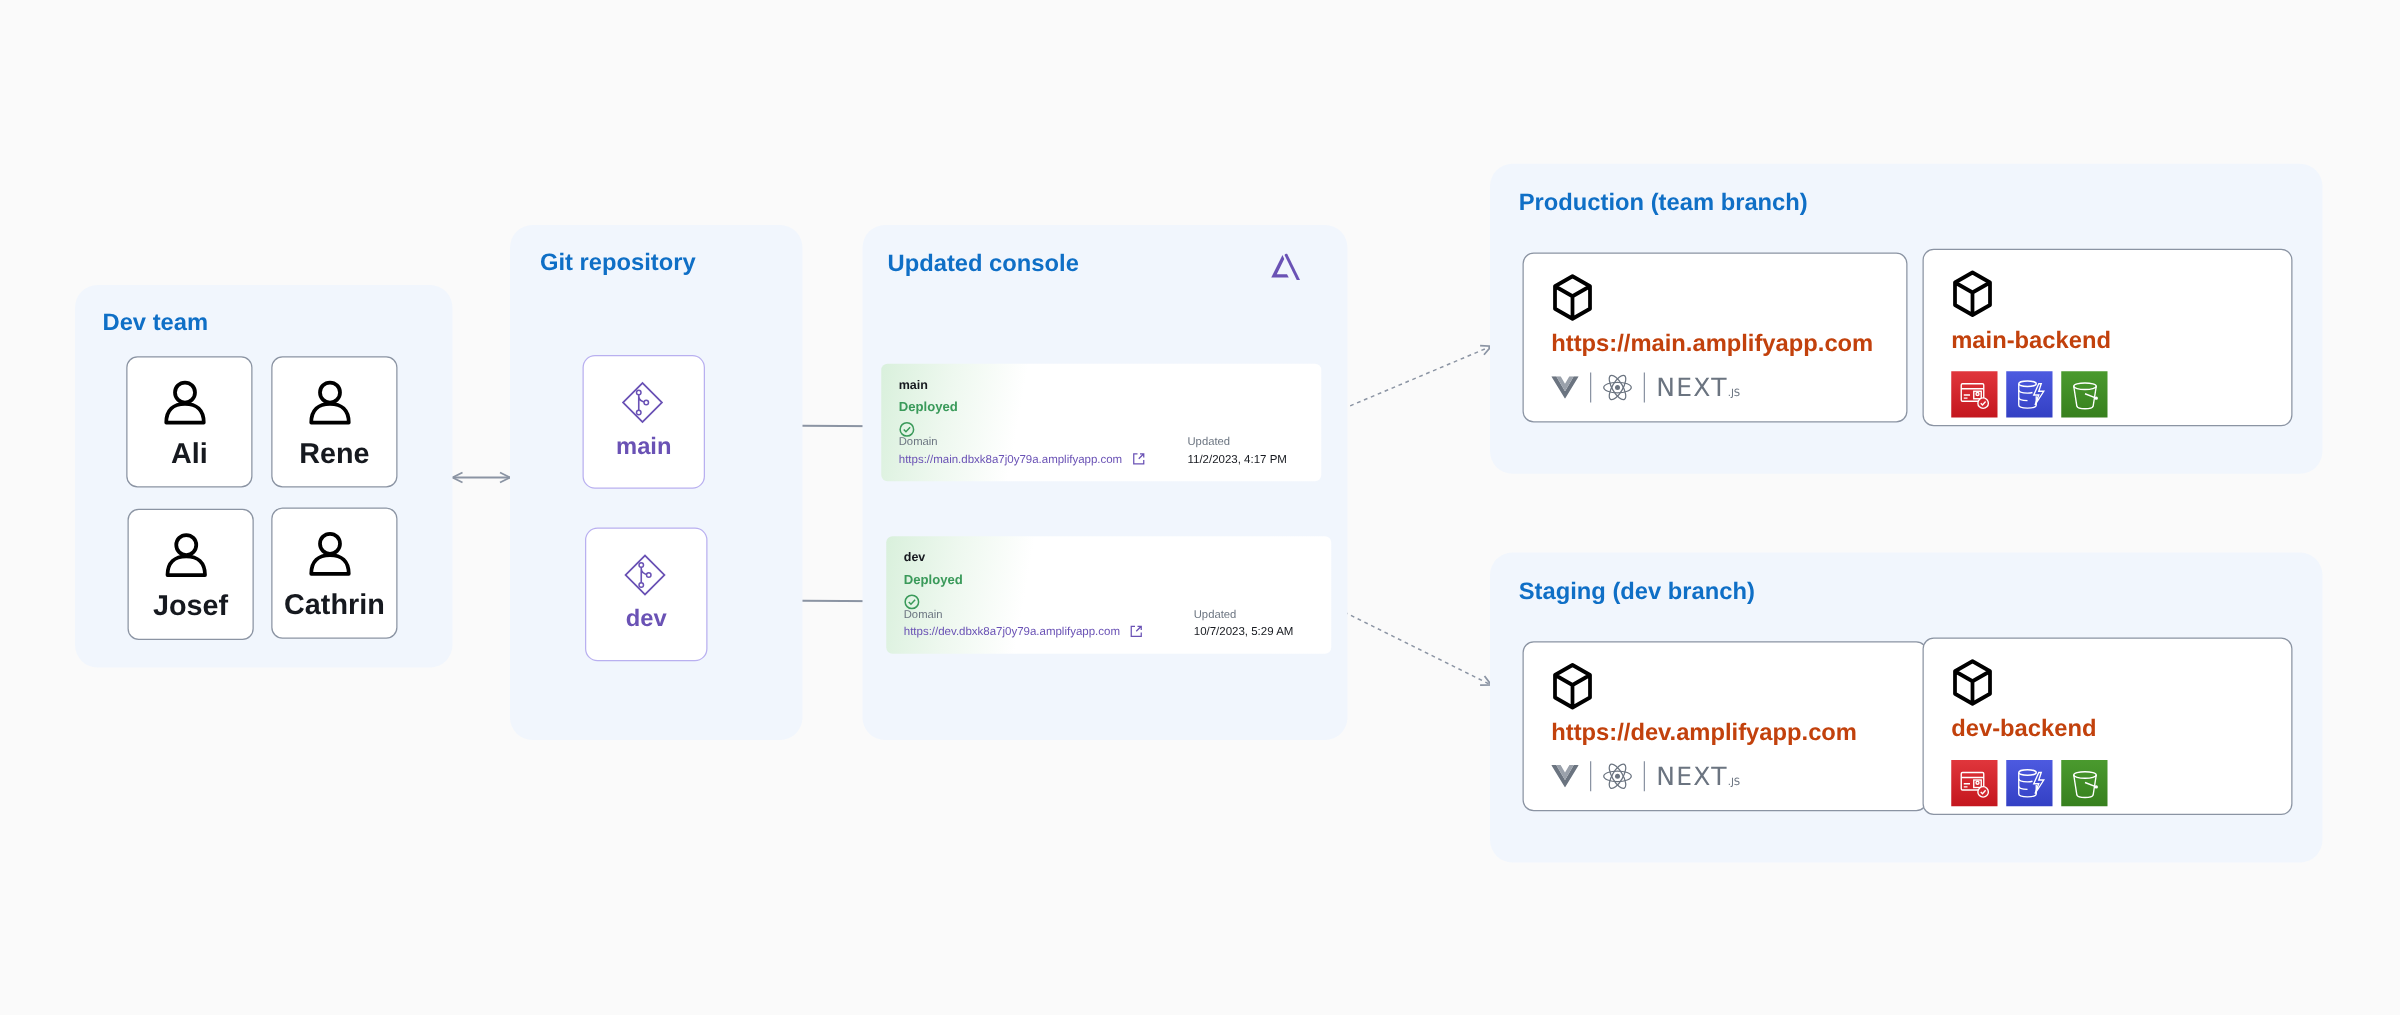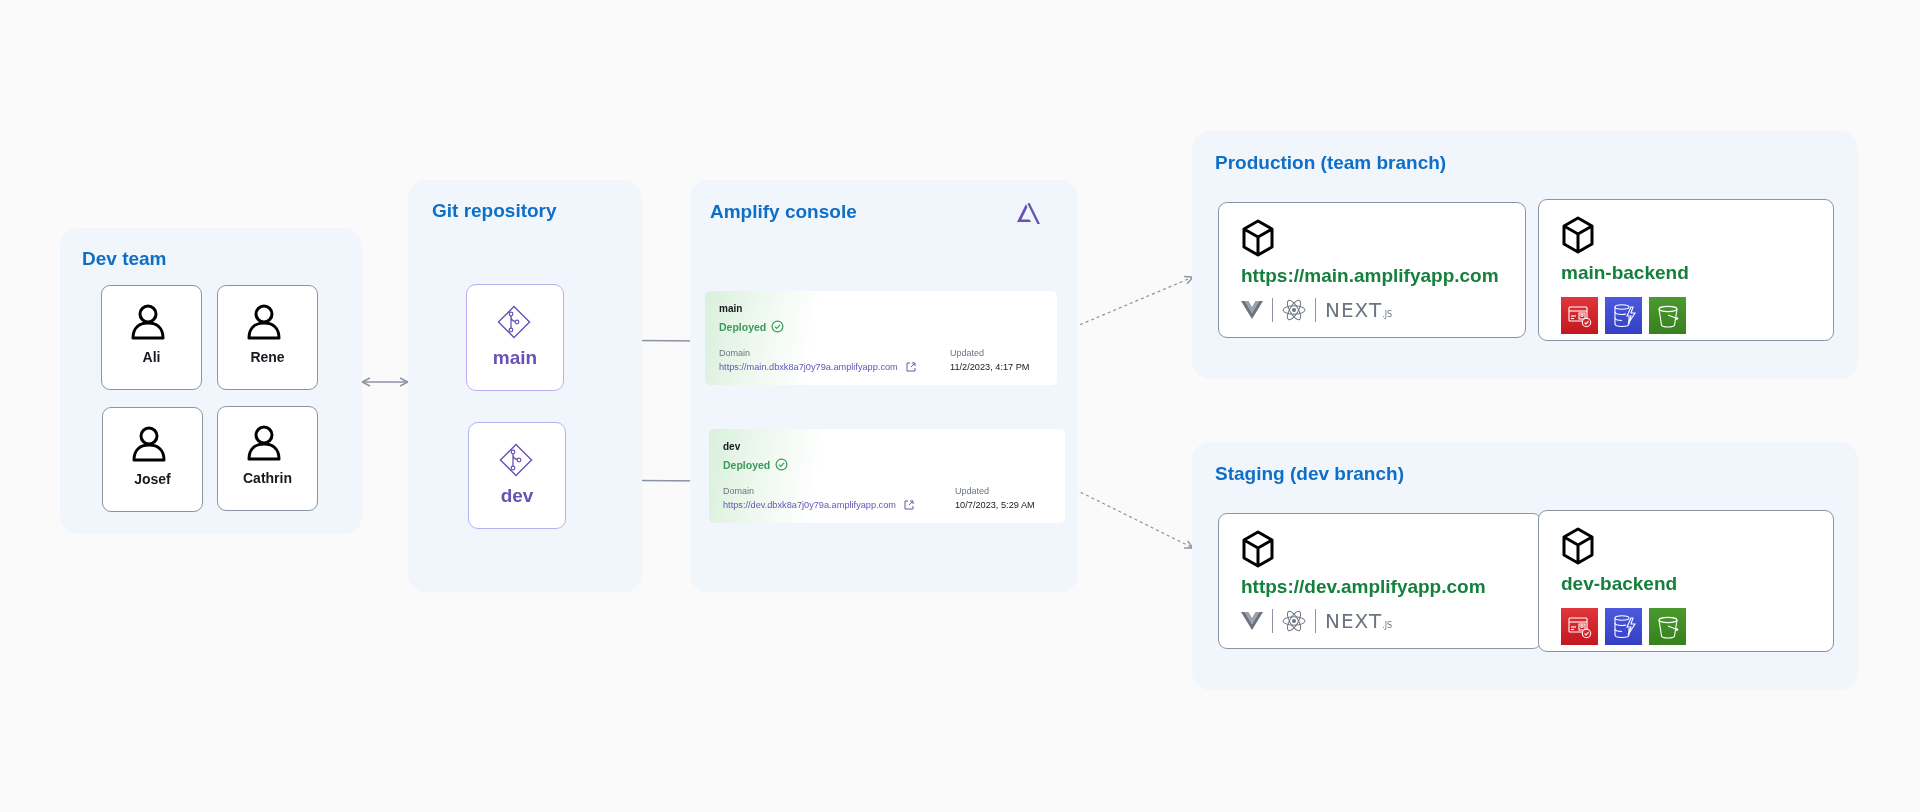--- a/index.html
+++ b/index.html
@@ -4,41 +4,41 @@
 <style>
   * { box-sizing: border-box; margin: 0; padding: 0; }
   html, body { width: 1920px; height: 812px; background: #fafafa; overflow: hidden; }
   body { position: relative; font-family: "Liberation Sans", "DejaVu Sans", sans-serif; color: #111; }
 
   .panel { position: absolute; background: #f1f6fd; border-radius: 18px; }
   .panel-title { position: absolute; color: #0f6fc6; font-weight: 700; font-size: 19px; white-space: nowrap; }
 
   .user-card { position: absolute; width: 101px; height: 105px; background: #fff; border: 1.5px solid #8b94a3; border-radius: 9px; }
   .user-card .icon { position: absolute; left: 26px; top: 16px; width: 40px; height: 40px; }
-  .user-card .name { position: absolute; left: 0; right: 0; top: 63px; text-align: center; font-weight: 700; font-size: 14px; color: #16191f; }
+  .user-card .name { position: absolute; left: 0; right: 0; top: 63px; text-align: center; font-weight: 700; font-size: 23px; color: #16191f; }
 
   .branch-card { position: absolute; width: 98px; height: 107px; background: #fff; border: 1.5px solid #b9b0f0; border-radius: 10px; }
   .branch-card .icon { position: absolute; left: 28px; top: 18px; width: 38px; height: 38px; }
   .branch-card .name { position: absolute; left: 0; right: 0; top: 62px; text-align: center; font-weight: 700; font-size: 19px; color: #6a52b5; }
 
   .amp-logo { position: absolute; width: 24px; height: 22px; }
 
   .deploy-card { position: absolute; width: 352px; height: 94px; border-radius: 5px;
     background: linear-gradient(100deg, #d9f0dc 0%, #eef8ef 16%, #ffffff 32%, #ffffff 100%); }
   .deploy-card .bname { position: absolute; left: 14px; top: 12px; font-size: 10px; font-weight: 700; color: #16191f; }
-  .deploy-card .status { position: absolute; left: 14px; top: 29px; font-size: 10.5px; font-weight: 700; color: #3a9a5a; display: flex; align-items: flex-end; gap: 5px; }
+  .deploy-card .status { position: absolute; left: 14px; top: 29px; font-size: 10.5px; font-weight: 700; color: #3a9a5a; display: flex; align-items: flex-start; gap: 5px; flex-direction: column; }
   .deploy-card .check { width: 13px; height: 13px; }
   .deploy-card .lbl { position: absolute; font-size: 9px; color: #6b7480; }
   .deploy-card .link { position: absolute; font-size: 9.2px; color: #6a52b5; display: flex; align-items: center; gap: 8px; white-space: nowrap; }
   .deploy-card .ext { width: 10px; height: 10px; }
   .deploy-card .date { position: absolute; font-size: 9.2px; color: #16191f; white-space: nowrap; }
 
   .env-card { position: absolute; background: #fff; border: 1.5px solid #8b94a3; border-radius: 9px; }
   .env-card .cube { position: absolute; left: 22px; top: 16px; width: 34px; height: 38px; }
-  .env-card .title { position: absolute; left: 22px; font-size: 19px; font-weight: 700; color: #15803d; white-space: nowrap; }
+  .env-card .title { position: absolute; left: 22px; font-size: 19px; font-weight: 700; color: #c2410c; white-space: nowrap; }
   .fw-row { position: absolute; left: 22px; display: flex; align-items: center; height: 26px; }
   .fw-row .sep { width: 1px; height: 24px; background: #8b94a3; margin: 0 9px; }
   .fw-next { font-size: 20px; color: #6b7480; letter-spacing: 1px; font-family: "DejaVu Sans", sans-serif; font-weight: 400; }
   .fw-next small { font-size: 8px; letter-spacing: 0; }
   .svc-row { position: absolute; left: 22px; display: flex; gap: 7px; }
   .svc { width: 37px; height: 37px; display: flex; align-items: center; justify-content: center; }
   .svc svg { width: 28px; height: 28px; }
 
   svg.connectors { position: absolute; left: 0; top: 0; width: 1920px; height: 812px; pointer-events: none; }
 </style>
@@ -108,21 +108,21 @@
     <rect x="8" y="8" width="22" height="22" transform="rotate(45 19 19)" fill="none" stroke="#6a52b5" stroke-width="1.4"></rect>
     <path d="M16 10 L16 28 M16 14 Q16 18 22 19" fill="none" stroke="#6a52b5" stroke-width="1.3"></path>
     <circle cx="16" cy="11" r="1.8" fill="#fff" stroke="#6a52b5" stroke-width="1.2"></circle>
     <circle cx="16" cy="27" r="1.8" fill="#fff" stroke="#6a52b5" stroke-width="1.2"></circle>
     <circle cx="22" cy="19" r="1.8" fill="#fff" stroke="#6a52b5" stroke-width="1.2"></circle>
   </svg>
   <div class="name">dev</div>
 </div>
 
 <div class="panel" style="left:690px;top:180px;width:388px;height:412px;">
-  <div class="panel-title" style="left:20px;top:21px;">Amplify console</div>
+  <div class="panel-title" style="left:20px;top:21px;">Updated console</div>
   <svg class="amp-logo" viewBox="0 0 24 22" style="left:326px;top:23px;">
     <path d="M10 1 L1 19 L15 19 L13.6 16.4 L5.4 16.4 L11.4 4.2 Z" fill="#6a52b5"></path>
     <path d="M11.6 1 L21.4 21 L24 21 L13.2 -1 Z" fill="#6a52b5"></path>
   </svg>
 </div>
 
 <div class="deploy-card" style="left:705px;top:291px;">
   <div class="bname">main</div>
   <div class="status">
     <span>Deployed</span>

